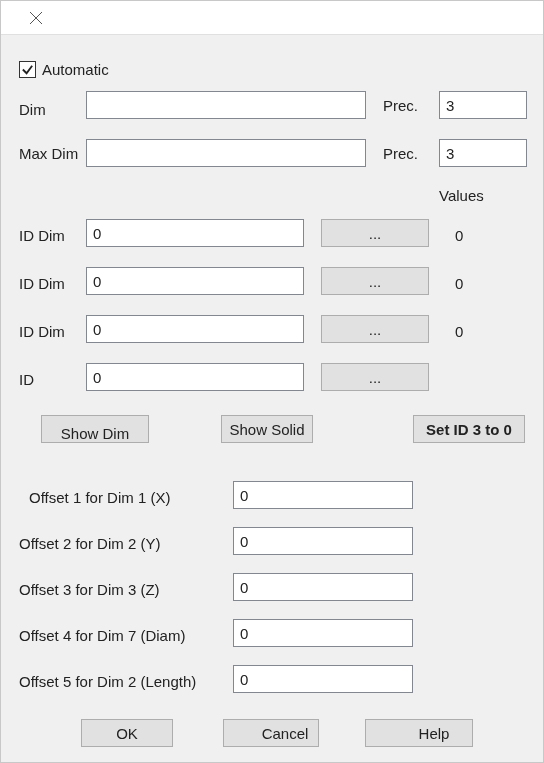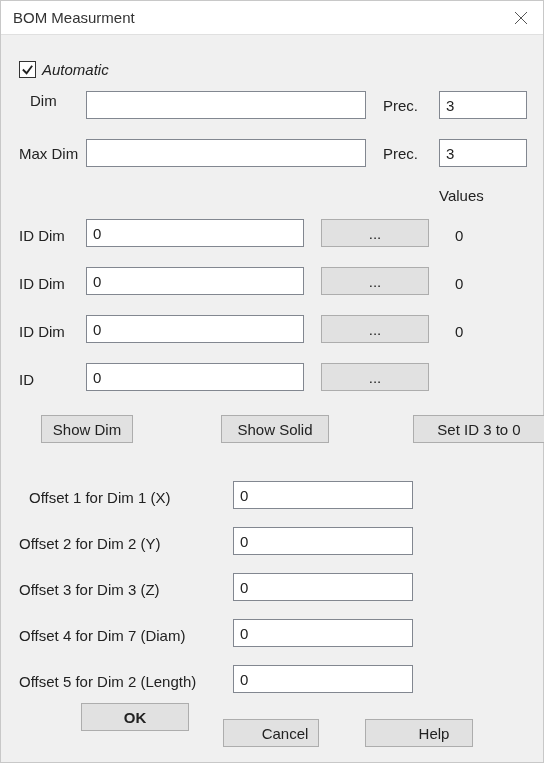--- a/index.html
+++ b/index.html
@@ -32,21 +32,21 @@
   .titlebar-close {
     width: 45px; height: 34px;
     display:flex; align-items:center; justify-content:center;
     color:#555;
   }
   .titlebar-close svg { width:12px; height:12px; stroke:#555; stroke-width:1; }
   .content { position:relative; width:100%; }
 
   .abs { position:absolute; }
 
-  .checkbox-wrap { display:flex; align-items:center;font-style:italic; }
+  .checkbox-wrap { display:flex; align-items:center; }
   .checkbox {
     width:17px; height:17px; border:1px solid #333; background:#fff;
     display:flex; align-items:center; justify-content:center; margin-right:6px;
   }
   .checkbox.checked svg { width:13px; height:13px; stroke:#222; stroke-width:2; fill:none; }
 
   .label { color:#222; font-size:15px; }
   .input {
     border:1px solid #828790; background:#fff; height:28px;
     padding: 3px 6px; font-size:15px; color:#222;
@@ -57,41 +57,40 @@
     display:flex; align-items:center; justify-content:center;
     text-align:center;
   }
   .value-text { font-size:15px; color:#222; text-align:center; }
 </style>
 </head>
 <body>
 
 <div class="window">
   <div class="titlebar">
-    <span class="titlebar-title">BOM Measurment</span>
     <div class="titlebar-close">
       <svg viewBox="0 0 12 12">
           <line x1="0" y1="0" x2="12" y2="12"></line>
           <line x1="12" y1="0" x2="0" y2="12"></line>
         </svg>
     </div>
   </div>
 
   <div class="content">
 
     <div class="abs checkbox-wrap" style="left:18px; top:26px;">
       <span class="checkbox checked">
         <svg viewBox="0 0 14 14">
             <polyline points="2,7 6,11 12,3"></polyline>
           </svg>
       </span>
       <span class="label">Automatic</span>
     </div>
 
-    <span class="abs label" style="left:18px; top:57px;margin-left:11px;">Dim</span>
+    <span class="abs label" style="left:18px; top:66px;">Dim</span>
     <input class="abs input" style="left: 85px; top: 56px; width: 280px;" value="">
     <span class="abs label" style="left:382px; top:62px;">Prec.</span>
     <input class="abs input" style="left: 438px; top: 56px; width: 88px;" value="3">
 
     <span class="abs label" style="left:18px; top:110px;">Max Dim</span>
     <input class="abs input" style="left: 85px; top: 104px; width: 280px;" value="">
     <span class="abs label" style="left:382px; top:110px;">Prec.</span>
     <input class="abs input" style="left: 438px; top: 104px; width: 88px;" value="3">
 
     <span class="abs label" style="left:438px; top:152px;">Values</span>
@@ -116,46 +115,46 @@
         <span>...</span>
       </div>
     <span class="abs value-text" style="left:454px; top:288px;">0</span>
 
     <span class="abs label" style="left:18px; top:336px;">ID</span>
     <input class="abs input" style="left: 85px; top: 328px; width: 218px;" value="0">
     <div class="abs btn" style="left:320px; top:328px; width:108px;">
         <span>...</span>
       </div>
 
-    <div class="abs btn" style="left:40px; top:380px; width:92px;">
+    <div class="abs btn" style="left:40px; top:380px; width:108px;align-items:flex-end;">
         <span>Show Dim</span>
       </div>
-    <div class="abs btn" style="left:220px; top:380px; width:108px;">
+    <div class="abs btn" style="left:220px; top:380px; width:92px;">
         <span>Show Solid</span>
       </div>
-    <div class="abs btn" style="left:412px; top:380px; width:132px;">
+    <div class="abs btn" style="left:412px; top:380px; width:112px;font-weight:bold;">
         <span>Set ID 3 to 0</span>
       </div>
 
     <span class="abs label" style="left:28px; top:454px;">Offset 1 for Dim 1 (X)</span>
     <input class="abs input" style="left: 232px; top: 446px; width: 180px;" value="0">
 
     <span class="abs label" style="left:18px; top:500px;text-align:right;">Offset 2 for Dim 2 (Y)</span>
     <input class="abs input" style="left: 232px; top: 492px; width: 180px;" value="0">
 
     <span class="abs label" style="left:18px; top:546px;">Offset 3 for Dim 3 (Z)</span>
     <input class="abs input" style="left: 232px; top: 538px; width: 180px;" value="0">
 
     <span class="abs label" style="left:18px; top:592px;">Offset 4 for Dim 7 (Diam)</span>
     <input class="abs input" style="left: 232px; top: 584px; width: 180px;" value="0">
 
     <span class="abs label" style="left:18px; top:638px;">Offset 5 for Dim 2 (Length)</span>
     <input class="abs input" style="left: 232px; top: 630px; width: 180px;" value="0">
 
-    <div class="abs btn" style="left:80px;  top:668px; width:108px;font-weight:bold;">
+    <div class="abs btn" style="left:80px;  top:684px; width:92px;">
         <span>OK</span>
       </div>
     <div class="abs btn" style="left:222px; top:684px; width:96px;padding-left:28px;">
         <span>Cancel</span>
       </div>
     <div class="abs btn" style="left:364px; top:684px; width:108px;padding-left:30px;">
         <span>Help</span>
       </div>
 
   </div>

